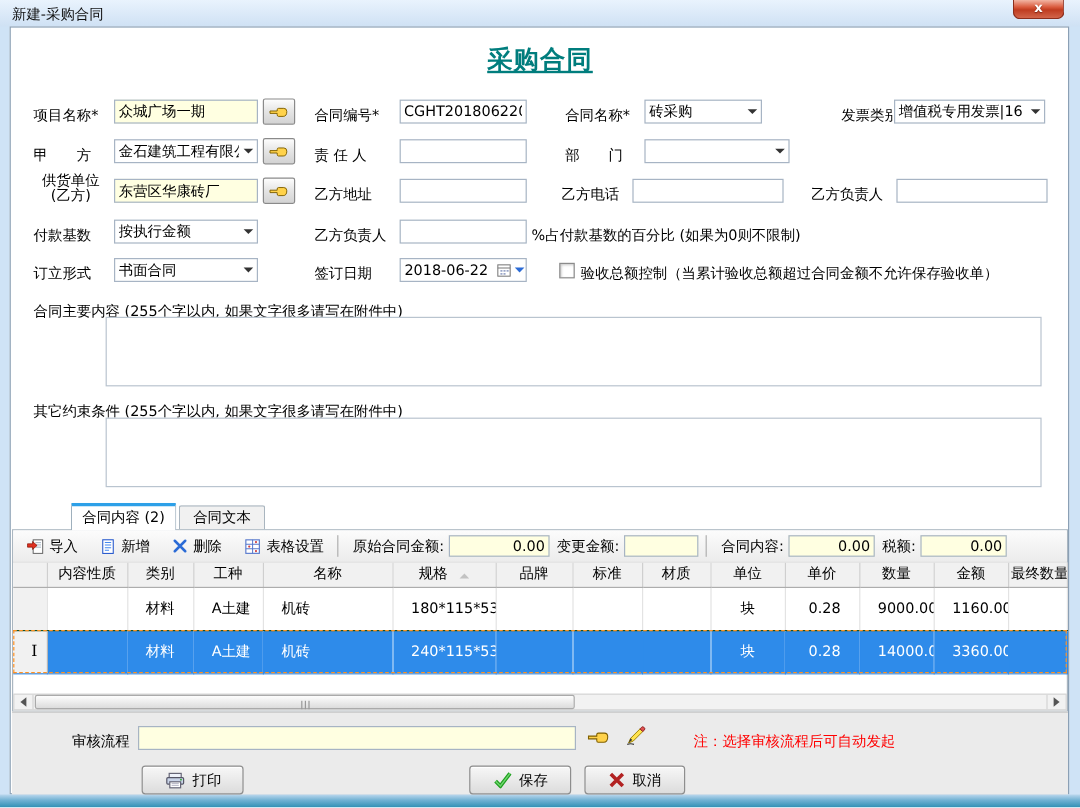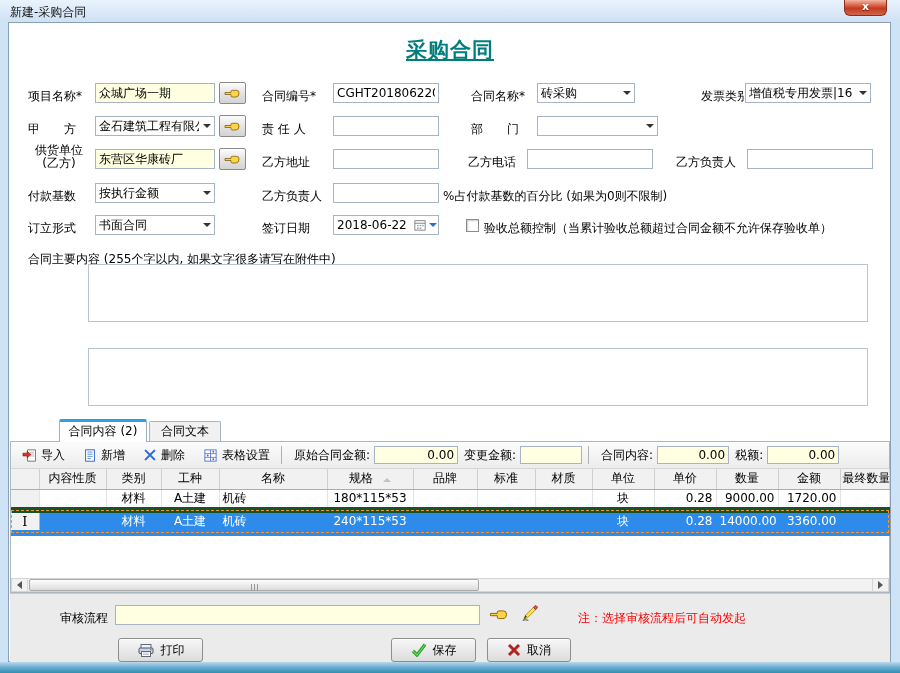--- a/index.html
+++ b/index.html
@@ -58,22 +58,22 @@
   .tsep { width:1px; height:18px; background:#b0b0b0; margin:0 6px; }
   .mini { height:18px; border:1px solid #a7b4c4; background:#ffffe1; font-size:12px;
     font-family:"DejaVu Sans",sans-serif; padding:0 3px; }
   .tlabel { margin:0 4px 0 6px; white-space:nowrap; }
 
   
   table.grid { position:absolute; left:11px; top:469px; width:878px; z-index:4;
     border-collapse:collapse; table-layout:fixed; font-size:12px; background:#fff; }
   table.grid th { height:20px; background:#f1f1f1; font-weight:normal; border-right:1px solid #cfcfcf;
     border-bottom:1px solid #adadad; overflow:hidden; white-space:nowrap; padding:0 2px; }
-  table.grid td { height:18px; border-right:1px solid #e3e3e3; border-bottom:6px solid #14532d;
-    overflow:hidden; white-space:nowrap; padding:0 3px; }
+  table.grid td { height:36px; border-right:1px solid #e3e3e3; border-bottom:1px solid #14532d;
+    overflow:hidden; white-space:nowrap; padding:0 15px; }
   td.selcol, th.selcol { background:#f1f1f1; border-right:1px solid #b5b5b5; text-align:center; }
   tr.selected td { background:#2e8bea; color:#fff; border-right-color:#2e8bea; border-bottom-color:#2e8bea; }
   tr.selected td.selcol { background:#f1f1f1; color:#000; border-right-color:#b5b5b5; }
   tr.selected { outline:1px dashed #ff9224; outline-offset:-1px; }
   .sort-tri { display:inline-block; width:0; height:0; margin-left:10px;
     border-left:4px solid transparent; border-right:4px solid transparent;
     border-bottom:4px solid #c2c2c2; }
   .ibeam { font-family:"DejaVu Serif",serif; font-size:13px; }
 
   
@@ -202,20 +202,21 @@
       </svg>
     <span class="dd" style="width:11px">
         <i class="tri" style="border-top-color:#2b6bd6"></i>
       </span>
   </div>
   <span class="cb" style="left:466px;top:219px"></span>
   <span class="lbl" style="left:484px;top:220px">验收总额控制（当累计验收总额超过合同金额不允许保存验收单）</span>
 
   <span class="lbl" style="left:28px;top:251px">合同主要内容 (255个字以内, 如果文字很多请写在附件中)</span>
   <textarea class="ta" style="left: 88px; top: 264px; width: 780px; height: 58px;"></textarea>
+  <span class="lbl" style="left:28px;top:335px">其它约束条件 (255个字以内, 如果文字很多请写在附件中)</span>
   <textarea class="ta" style="left: 88px; top: 348px; width: 780px; height: 58px;"></textarea>
 
   <div class="tab active" style="left:12px;top:419px;width:88px;height:23px"><span>合同内容 (2)</span></div>
   <div class="tab idle" style="left:102px;top:421px;width:72px;height:21px"><span>合同文本</span></div>
 
   <div class="contentpanel"></div>
 
   <div class="toolbar">
     <div class="tbtn">
       <svg class="iconsvg" width="15" height="15" viewBox="0 0 16 16">
@@ -302,21 +303,21 @@
         <td style="text-align:center">材料</td>
         <td style="text-align:center">A土建</td>
         <td>机砖</td>
         <td style="text-align:center">180*115*53</td>
         <td></td>
         <td></td>
         <td></td>
         <td style="text-align:center">块</td>
         <td class="ar">0.28</td>
         <td class="ar">9000.00</td>
-        <td class="ar">1720.00</td>
+        <td class="ar">1160.00</td>
         <td></td>
       </tr>
       <tr class="selected">
         <td class="selcol"><span class="ibeam">I</span></td>
         <td></td>
         <td style="text-align:center">材料</td>
         <td style="text-align:center">A土建</td>
         <td>机砖</td>
         <td style="text-align:center">240*115*53</td>
         <td></td>

